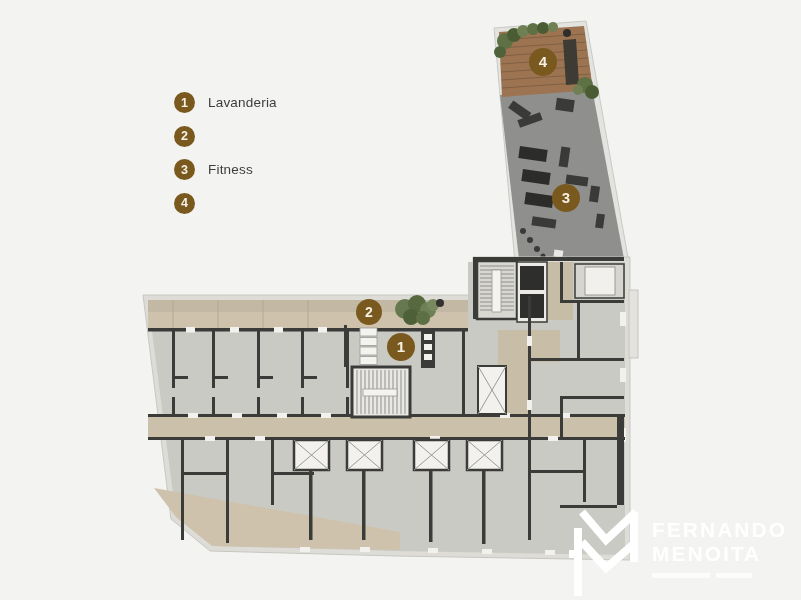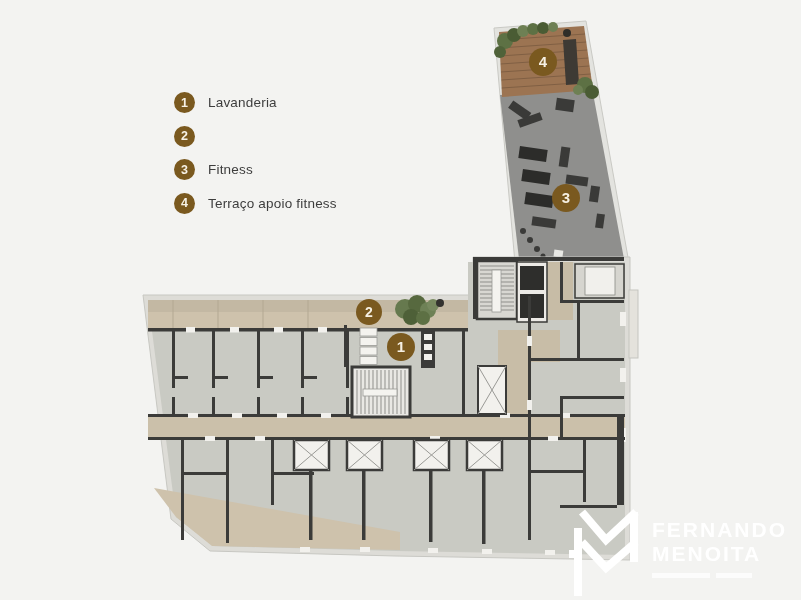--- a/index.html
+++ b/index.html
@@ -289,21 +289,20 @@
     </div>
     <div class="legend-item">
       <div class="badge">2</div>
     </div>
     <div class="legend-item">
       <div class="badge">3</div>
       <div class="legend-label">Fitness</div>
     </div>
     <div class="legend-item">
       <div class="badge">4</div>
-      <div class="legend-label">Terraço apoio fitness</div>
     </div>
   </div>
 
   <div class="logo">
     <svg width="74" height="96" viewBox="0 0 74 96">
       <g stroke="#ffffff" stroke-width="8" fill="none">
         <polyline points="14,8 38,36 68,8"></polyline>
         <polyline points="14,38 38,64 68,38"></polyline>
         <line x1="10" y1="24" x2="10" y2="92"></line>
         <line x1="66" y1="8" x2="66" y2="58"></line>

